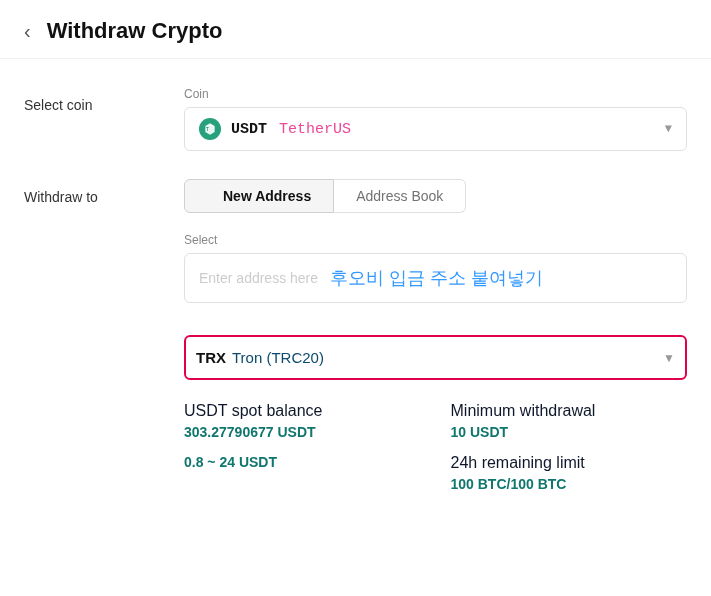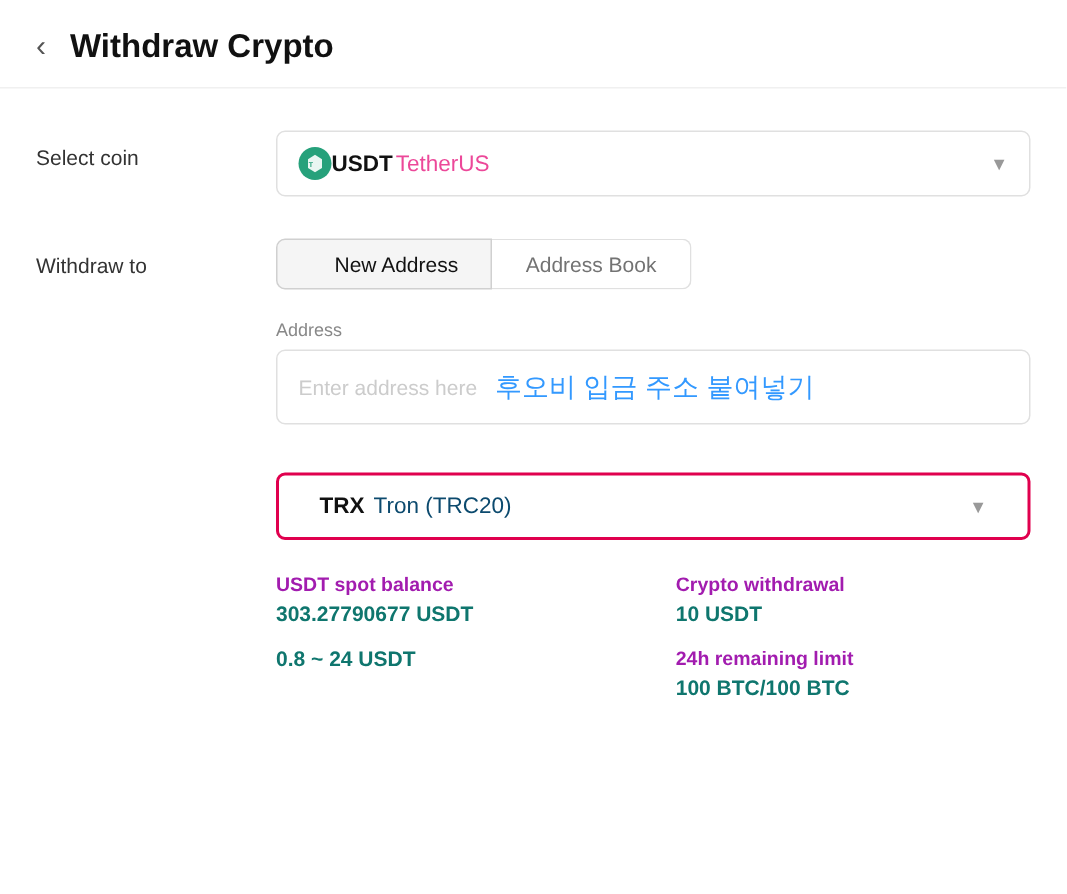--- a/index.html
+++ b/index.html
@@ -64,20 +64,22 @@
     }
 
     .coin-select {
       display: flex;
       align-items: center;
       border: 1px solid #e0e0e0;
       border-radius: 6px;
       padding: 10px 14px;
       cursor: pointer;
       background: #fff;
+      gap: 10px;
+      font-family: Liberation Mono, monospace;
     }
 
     .coin-icon {
       width: 22px;
       height: 22px;
       background: #26a17b;
       border-radius: 50%;
       display: flex;
       align-items: center;
       justify-content: center;
@@ -128,21 +130,21 @@
     }
 
     .tab-btn:last-child {
       border-radius: 0 6px 6px 0;
       border-left: none;
     }
 
     .tab-btn.active {
       background: #f5f5f5;
       color: #111;
-      font-weight: 400;
+      font-weight: 700;
       border-color: #d0d0d0;
       padding-left: 38px;
     }
 
     
     .address-field-wrap {
       border: 1px solid #e0e0e0;
       border-radius: 6px;
       padding: 12px 14px;
       display: flex;
@@ -159,21 +161,21 @@
     .address-paste-hint {
       font-size: 18px;
       color: #3399ff;
       margin-left: 12px;
     }
 
     
     .network-select {
       border: 2px solid #e0004e;
       border-radius: 6px;
-      padding: 12px 27px;
+      padding: 12px 10px;
       display: flex;
       align-items: center;
       cursor: pointer;
       background: #fff;
       margin-bottom: 22px;
     }
 
     .network-code {
       font-size: 15px;
       font-weight: 700;
@@ -195,24 +197,23 @@
     
     .info-grid {
       display: grid;
       grid-template-columns: 1fr 1fr;
       gap: 14px 30px;
     }
 
     .info-item {}
 
     .info-item-label {
-      font-size: 13px;
-      color: #a21caf;
+      font-size: 16px;
+      color: #0f172a;
       margin-bottom: 4px;
-      font-weight: bold;
     }
 
     .info-item-value {
       font-size: 14px;
       font-weight: 600;
       color: #0f766e;
     }
   </style>
 </head>
 <body>
@@ -220,20 +221,21 @@
 <div class="header">
   <button class="back-btn">‹</button>
   <span class="page-title">Withdraw Crypto</span>
 </div>
 
 <div class="content">
 
   <div class="form-row">
     <div class="row-label">Select coin</div>
     <div class="row-content">
+      <div class="field-label">Coin</div>
       <div class="coin-select">
         <div class="coin-icon">
           <svg viewBox="0 0 24 24" fill="none">
             <path d="M12 2L4 7v10l8 5 8-5V7L12 2z" fill="white" opacity="0.9"></path>
             <text x="5" y="16" font-size="8" fill="#26a17b" font-weight="bold">T</text>
           </svg>
         </div>
         <span class="coin-name">USDT</span>
         <span class="coin-fullname">TetherUS</span>
         <span class="select-arrow">▼</span>
@@ -243,39 +245,39 @@
 
   <div class="form-row">
     <div class="row-label">Withdraw to</div>
     <div class="row-content">
 
       <div class="tab-group">
         <button class="tab-btn active">New Address</button>
         <button class="tab-btn">Address Book</button>
       </div>
 
-      <div class="field-label">Address</div>
+      <div class="field-label">Select</div>
       <div class="address-field-wrap">
         <span class="address-placeholder">Enter address here</span>
         <span class="address-paste-hint">후오비 입금 주소 붙여넣기</span>
       </div>
 
       <div class="network-select">
         <span class="network-code">TRX</span>
         <span class="network-name">Tron (TRC20)</span>
         <span class="network-arrow">▼</span>
       </div>
 
       <div class="info-grid">
         <div class="info-item">
           <div class="info-item-label">USDT spot balance</div>
           <div class="info-item-value">303.27790677 USDT</div>
         </div>
         <div class="info-item">
-          <div class="info-item-label">Crypto withdrawal</div>
+          <div class="info-item-label">Minimum withdrawal</div>
           <div class="info-item-value">10 USDT</div>
         </div>
         <div class="info-item">
           <div class="info-item-value">0.8 ~ 24 USDT</div>
         </div>
         <div class="info-item">
           <div class="info-item-label">24h remaining limit</div>
           <div class="info-item-value">100 BTC/100 BTC</div>
         </div>
       </div>

